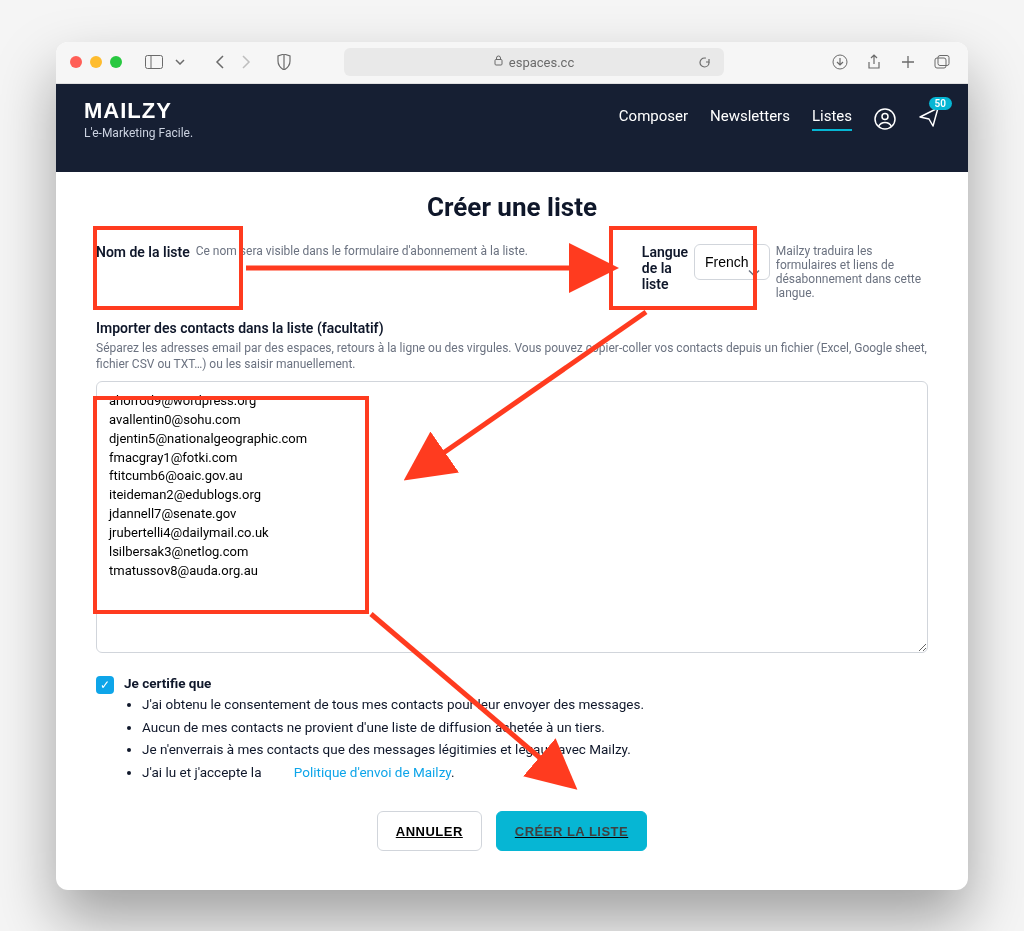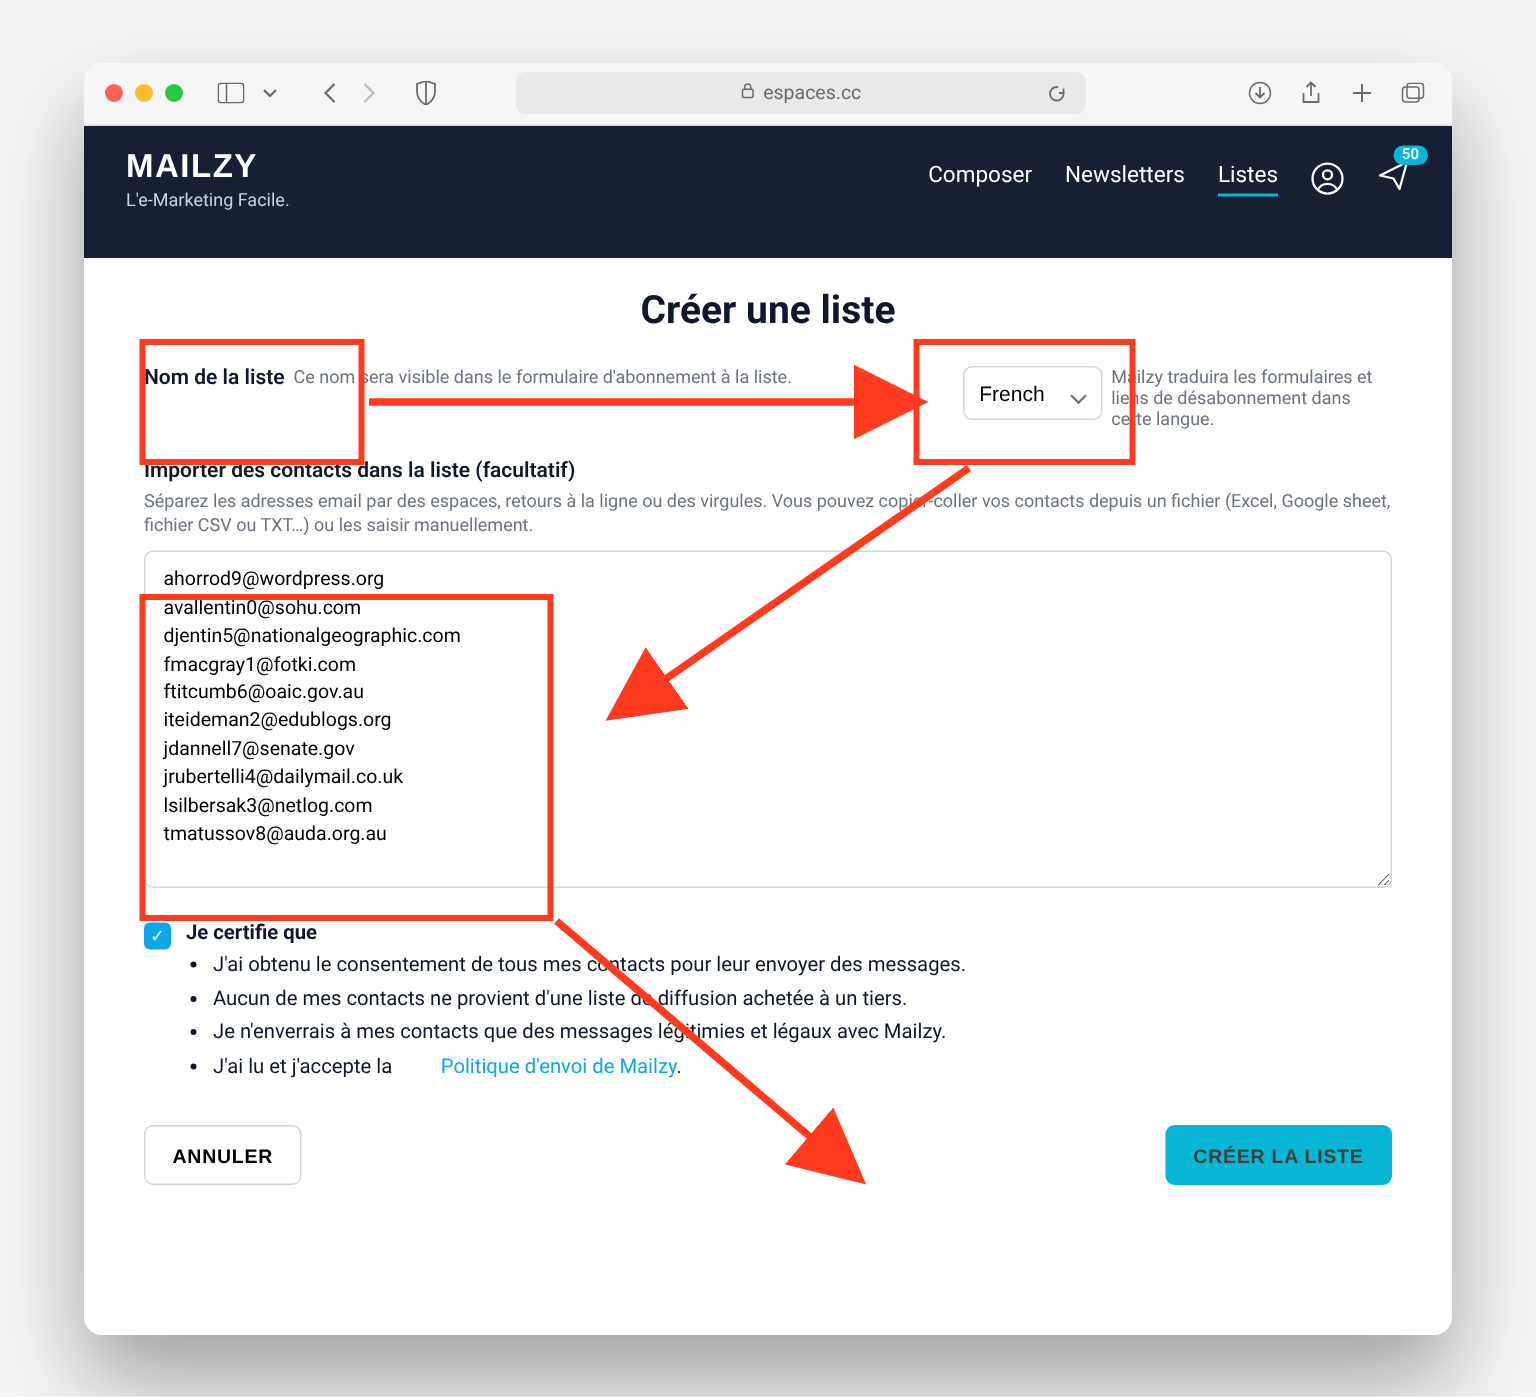--- a/index.html
+++ b/index.html
@@ -39,29 +39,29 @@
   .col.name{flex:0 0 62%;}
   .col.lang{flex:1;}
   .label{font-size:14px;font-weight:600;color:#0f172a;}
   .input,.select{height:36px;border:1px solid #d1d5db;border-radius:6px;padding:0 10px;font-size:14px;background:#fff;outline:none;width:100%;}
   .select{appearance:none;position:relative;}
   .select-wrap{position:relative;}
   .select-wrap .chev{position:absolute;right:10px;top:50%;transform:translateY(-50%);pointer-events:none;color:#6b7280;}
   .help{font-size:12px;color:#6b7280;}
   .import-label{font-size:14px;font-weight:600;color:#0f172a;margin-bottom:4px;}
   .import-help{font-size:12px;color:#6b7280;margin-bottom:8px;line-height:1.4;}
-  .textarea{width:100%;height:225px;border:1px solid #d1d5db;border-radius:6px;padding:10px 12px;font-size:13px;line-height:1.45;font-family:inherit;outline:none;resize:vertical;white-space:pre;}
+  .textarea{width:100%;height:272px;border:1px solid #d1d5db;border-radius:6px;padding:10px 12px;font-size:13px;line-height:1.45;font-family:inherit;outline:none;resize:vertical;white-space:pre;}
   .consent{display:flex;gap:10px;margin-top:18px;}
   .checkbox{width:18px;height:18px;border-radius:4px;background:#0ea5e9;color:#fff;display:flex;align-items:center;justify-content:center;flex-shrink:0;margin-top:1px;font-size:12px;}
   .consent-body{font-size:13.5px;color:#0f172a;}
   .consent-title{font-weight:700;margin-bottom:4px;}
   .consent-list{list-style:disc;padding-left:18px;}
   .consent-list li{margin:3px 0;line-height:1.45;}
   .policy-link{color:#0ea5e9;text-decoration:none;padding-left:29px;}
-  .actions{display:flex;gap:14px;justify-content:space-between;margin-top:26px;}
+  .actions{display:flex;gap:14px;justify-content:center;margin-top:26px;text-decoration:underline;}
   .btn{height:40px;padding:0 18px;border-radius:6px;font-size:13px;font-weight:700;letter-spacing:.5px;border:1px solid #d1d5db;background:#fff;cursor:pointer;}
   .btn.primary{background:#06b6d4;border-color:#06b6d4;color:#404040;}
   
   .hl{position:absolute;border:4px solid #ff3b1f;pointer-events:none;}
   .hl1{left:37px;top:54px;width:150px;height:84px;}
   .hl2{left:553px;top:54px;width:148px;height:84px;}
   .hl3{left:37px;top:224px;width:276px;height:218px;}
   svg.annot{position:absolute;left:0;top:0;pointer-events:none;}
 </style>
 </head>
@@ -175,20 +175,21 @@
 
   <div class="content">
     <div class="page-title">Créer une liste</div>
 
     <div class="row">
       <div class="col name">
         <div class="label">Nom de la liste</div>
         <div class="help">Ce nom sera visible dans le formulaire d'abonnement à la liste.</div>
       </div>
       <div class="col lang">
+        <div class="label">Langue de la liste</div>
         <div class="select-wrap">
           <input class="select" readonly="" value="French" style="">
           <span class="chev">
             <svg width="12" height="8" viewBox="0 0 12 8">
                 <path d="M1 1l5 5 5-5" fill="none" stroke="currentColor" stroke-width="1.5"></path>
               </svg>
           </span>
         </div>
         <div class="help">Mailzy traduira les formulaires et liens de désabonnement dans cette langue.</div>
       </div>

